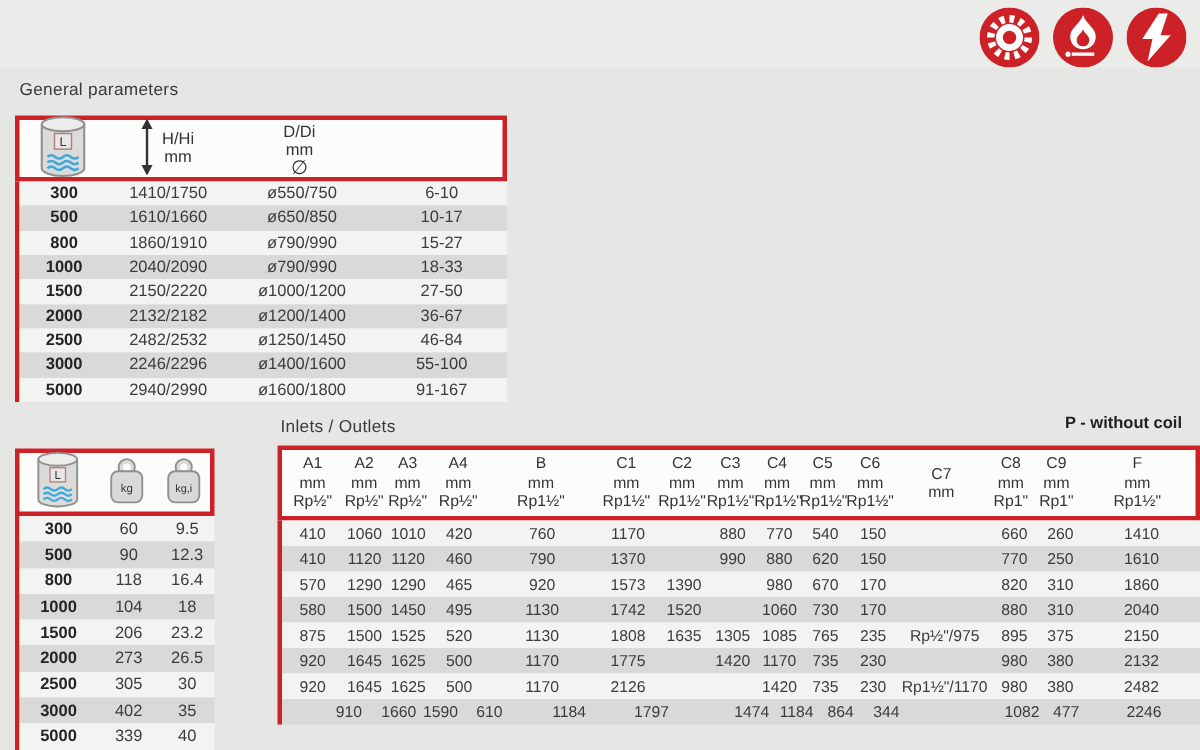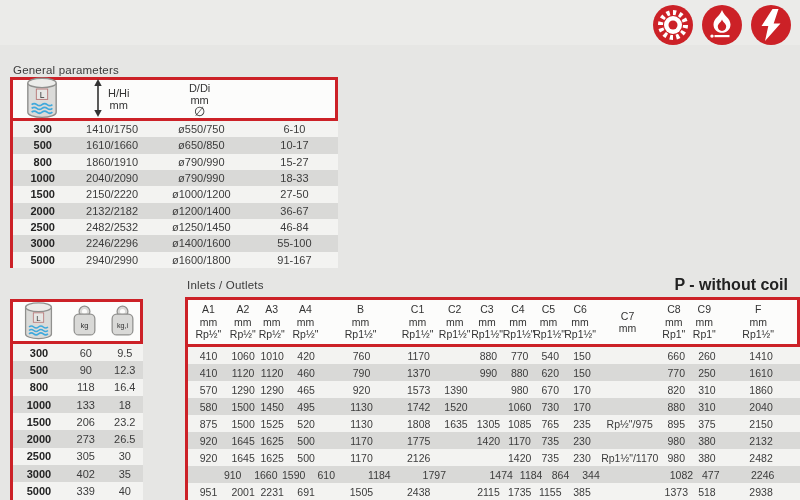--- a/index.html
+++ b/index.html
@@ -10,23 +10,23 @@
     --white-row:#f3f3f1;
     --head-bg:#fcfcfb;
   }
   *{margin:0;padding:0;box-sizing:border-box;}
   html,body{width:800px;height:500px;}
   body{font-family:"Liberation Sans",sans-serif;background:#e6e6e4;position:relative;overflow:hidden;color:var(--ink);}
   .top-band{position:absolute;left:0;top:0;width:800px;height:45px;background:#ebebe9;}
   .top-icons{position:absolute;top:5px;right:9px;display:flex;gap:9px;}
   .top-icons svg{display:block;}
   .sec-label{position:absolute;font-size:11.5px;color:#3a3a3a;letter-spacing:.2px;}
-  .lbl-general{left:13px;top:64px;}
+  .lbl-general{left:13px;top:54px;}
   .lbl-inlets{left:187px;top:279px;}
-  .lbl-variant{position:absolute;right:12px;top:276px;font-size:16px;font-weight:bold;color:#222;}
+  .lbl-variant{position:absolute;right:12px;top:276px;font-size:11px;font-weight:bold;color:#222;}
   .tbl{position:absolute;}
   .thead{border:3px solid var(--red);background:var(--head-bg);display:flex;align-items:center;}
   .tbody{border-left:3px solid var(--red);}
   .trow{display:flex;align-items:center;background:var(--white-row);}
   .trow.alt{background:var(--gray-row);}
   .tcell{text-align:center;font-size:11px;color:#3c3c3c;white-space:nowrap;overflow:hidden;}
   .tcell.b{font-weight:bold;color:#242424;}
   
   .gen{left:10px;top:77px;width:328px;}
   .gen .thead{height:44px;}
@@ -217,21 +217,21 @@
         <div class="tcell" style="width: 32%;">90</div>
         <div class="tcell" style="width: 28%;">12.3</div>
       </div>
       <div class="trow">
         <div class="tcell b" style="width: 40%;">800</div>
         <div class="tcell" style="width: 32%;">118</div>
         <div class="tcell" style="width: 28%; text-align: center;">16.4</div>
       </div>
       <div class="trow alt">
         <div class="tcell b" style="width: 40%;">1000</div>
-        <div class="tcell" style="width: 32%;">133</div>
+        <div class="tcell" style="width: 32%;">104</div>
         <div class="tcell" style="width: 28%;">18</div>
       </div>
       <div class="trow">
         <div class="tcell b" style="width: 40%;">1500</div>
         <div class="tcell" style="width: 32%;">206</div>
         <div class="tcell" style="width: 28%;">23.2</div>
       </div>
       <div class="trow alt">
         <div class="tcell b" style="width: 40%;">2000</div>
         <div class="tcell" style="width: 32%;">273</div>
@@ -466,31 +466,14 @@
         <div class="tcell" style="width: 5.4%;"></div>
         <div class="tcell" style="width: 5.2%;">1474</div>
         <div class="tcell" style="width: 5%;">1184</div>
         <div class="tcell" style="width: 5%;">864</div>
         <div class="tcell" style="width: 5.4%;">344</div>
         <div class="tcell" style="width: 10.2%;"></div>
         <div class="tcell" style="width: 5%;">1082</div>
         <div class="tcell" style="width: 5%;">477</div>
         <div class="tcell" style="width: 12.7%;">2246</div>
       </div>
-      <div class="trow">
-        <div class="tcell" style="width: 6.7%;">951</div>
-        <div class="tcell" style="width: 4.6%;">2001</div>
-        <div class="tcell" style="width: 4.9%;">2231</div>
-        <div class="tcell" style="width: 6.2%;">691</div>
-        <div class="tcell" style="width: 11.9%;">1505</div>
-        <div class="tcell" style="width: 6.8%;">2438</div>
-        <div class="tcell" style="width: 5.4%;"></div>
-        <div class="tcell" style="width: 5.2%;">2115</div>
-        <div class="tcell" style="width: 5%;">1735</div>
-        <div class="tcell" style="width: 5%;">1155</div>
-        <div class="tcell" style="width: 5.4%;">385</div>
-        <div class="tcell" style="width: 10.2%;"></div>
-        <div class="tcell" style="width: 5%;">1373</div>
-        <div class="tcell" style="width: 5%;">518</div>
-        <div class="tcell" style="width: 12.7%;">2938</div>
-      </div>
     </div>
 </div>
 
 </body></html>

